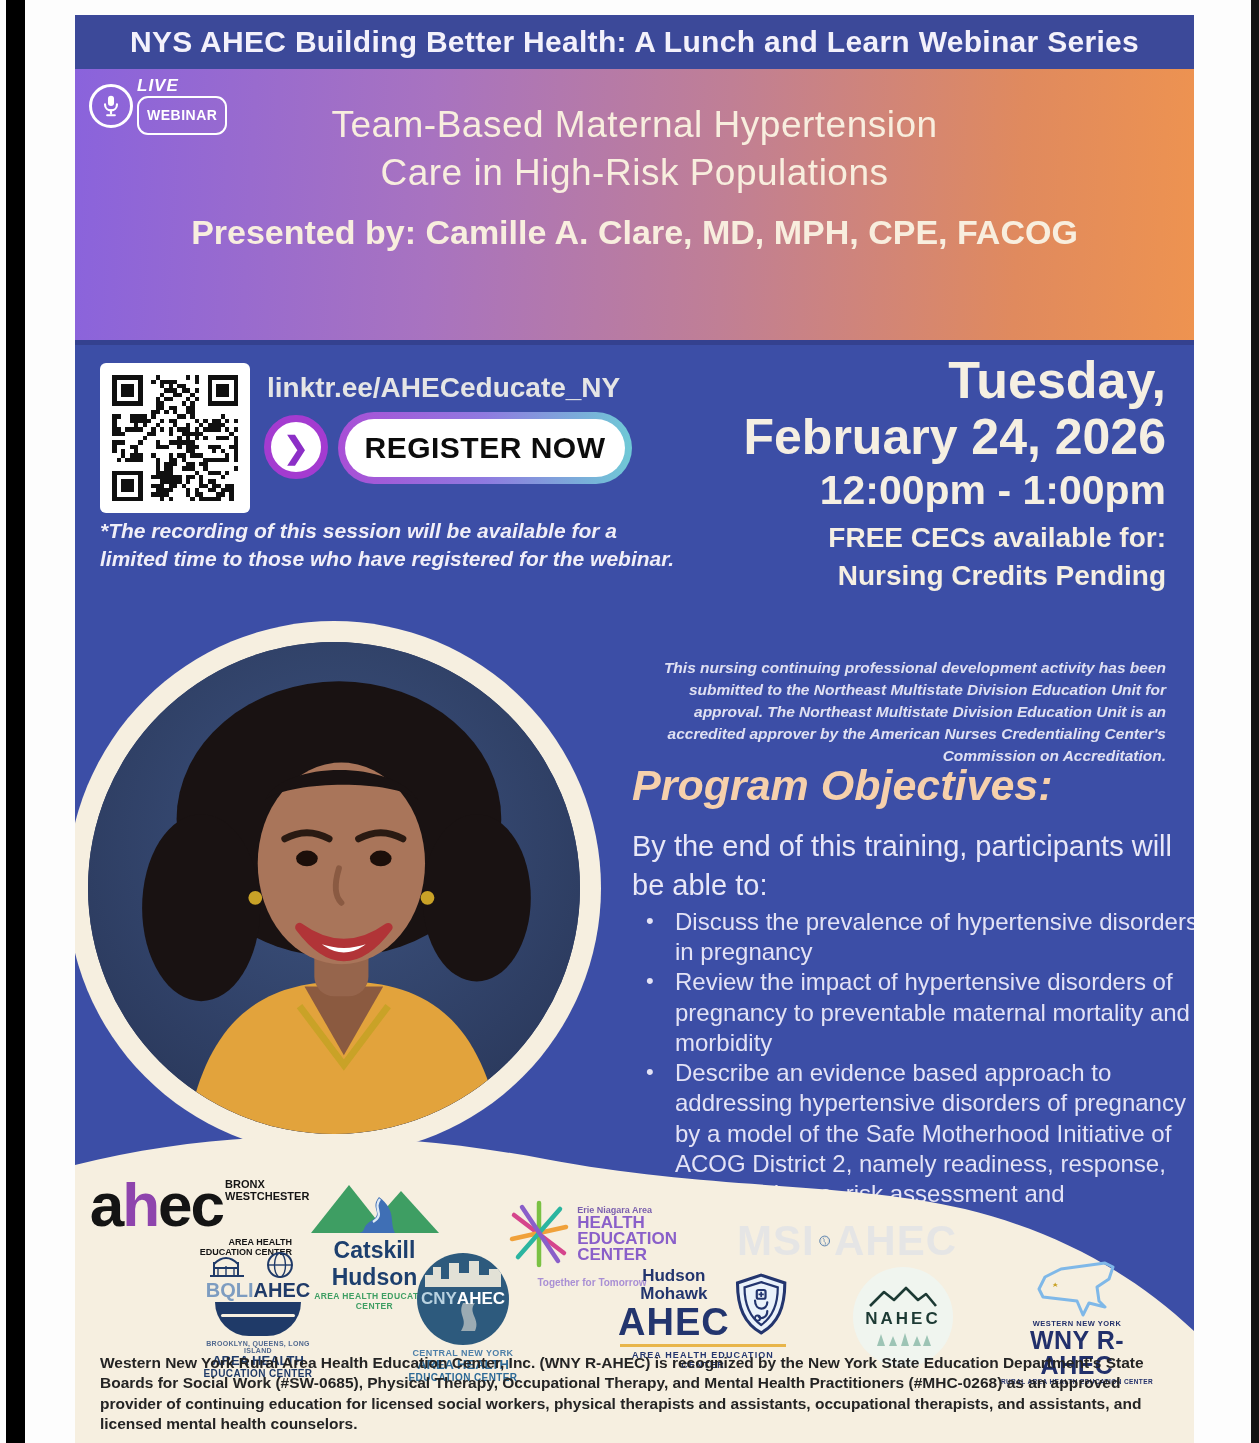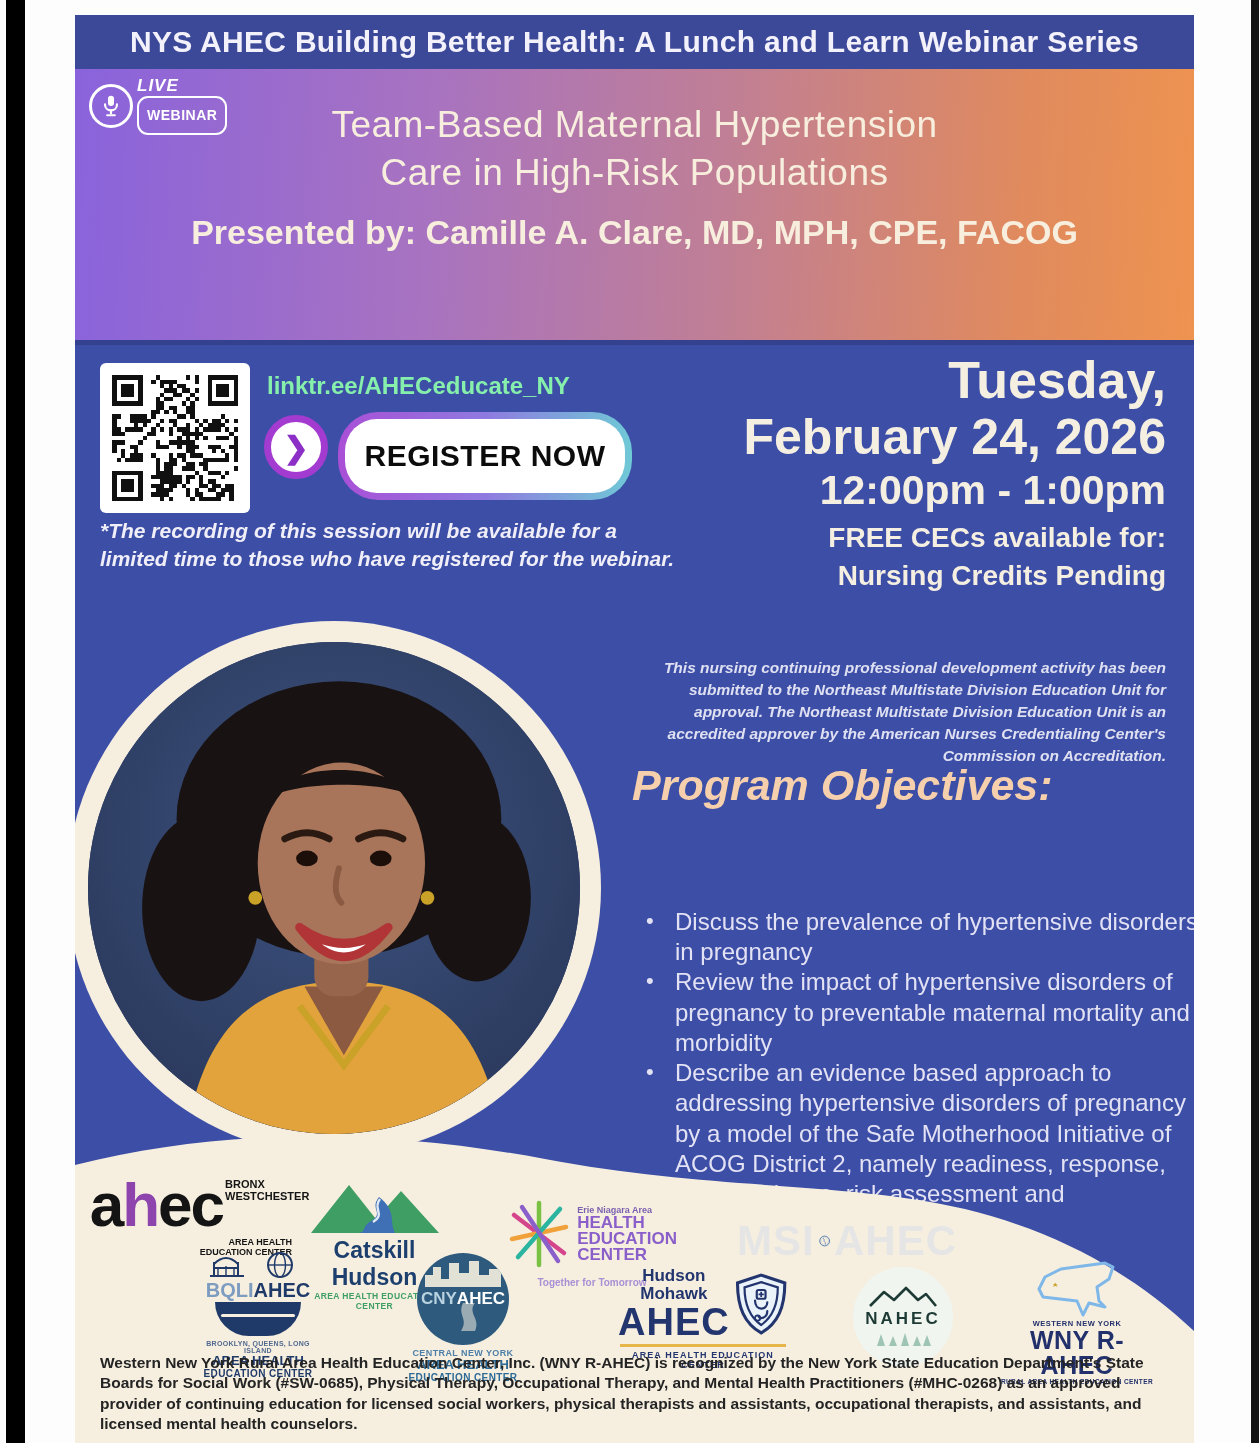--- a/index.html
+++ b/index.html
@@ -31,25 +31,25 @@
   .hero-title { padding-top:32px; font-size:37px; font-weight:400; line-height:1.3; letter-spacing:.5px; }
   .hero-presenter { margin-top:16px; font-size:34px; font-weight:700; }
   .hero-presenter-title { margin-top:4px; font-size:29px; font-weight:700; }
 
   
   .body-blue { position:relative; height:1098px; background:#3c4ea6; }
 
   .qr-box { position:absolute; left:25px; top:18px; width:150px; height:150px; background:#fff;
     border-radius:6px; padding:10px; }
   .qr-box svg { width:100%; height:100%; }
-  .link-text { position:absolute; left:192px; top:27px; color:#86efac; font-size:24px; font-weight:700; }
+  .link-text { position:absolute; left:192px; top:27px; color:#e5e5e5; font-size:28px; font-weight:700; }
   .arrow-circle { position:absolute; left:189px; top:70px; width:64px; height:64px; border-radius:50%;
     background:#fff; border:7px solid #a43bd0; display:flex; align-items:center; justify-content:center;
     color:#8c2fc7; font-size:30px; font-weight:800; }
-  .register-pill { position:absolute; left:263px; top:67px; width:294px; height:88px; border-radius:40px;
+  .register-pill { position:absolute; left:263px; top:67px; width:294px; height:72px; border-radius:40px;
     background:linear-gradient(90deg,#a94fd6,#8f7ae0,#6fc9d6); padding:7px; }
   .register-pill-inner { width:100%; height:100%; border-radius:32px; background:#fff;
     display:flex; align-items:center; justify-content:center; color:#0c0c0c;
     font-size:30px; font-weight:800; letter-spacing:.5px; }
   .recording-note { position:absolute; left:25px; top:172px; width:575px; color:#f0eef8;
     font-size:21px; font-weight:700; font-style:italic; line-height:1.35; }
 
   .event-block { position:absolute; right:28px; top:6px; width:600px; text-align:right; color:#f5efe2; }
   .event-day { font-size:52px; font-weight:800; line-height:1.12; }
   .event-date { font-size:50px; font-weight:800; line-height:1.12; }
@@ -492,20 +492,21 @@
         <div class="event-day">Tuesday,</div>
         <div class="event-date">February 24, 2026</div>
         <div class="event-time">12:00pm - 1:00pm</div>
         <div class="event-cec">FREE CECs available for:</div>
         <div class="event-cec3">Nursing Credits Pending</div>
       </div>
 
       <p class="nursing-note">This nursing continuing professional development activity has been submitted to the Northeast Multistate Division Education Unit for approval. The Northeast Multistate Division Education Unit is an accredited approver by the American Nurses Credentialing Center's Commission on Accreditation.</p>
 
       <h2 class="objectives-heading">Program Objectives:</h2>
+      <p class="objectives-intro">By the end of this training, participants will be able to:</p>
       <ul class="objectives-list">
         <li>Discuss the prevalence of hypertensive disorders in pregnancy</li>
         <li>Review the impact of hypertensive disorders of pregnancy to preventable maternal mortality and morbidity</li>
         <li>Describe an evidence based approach to addressing hypertensive disorders of pregnancy by a model of the Safe Motherhood Initiative of ACOG District 2, namely readiness, response, respectful care, risk assessment and reporting/systems learning</li>
       </ul>
 
       <div class="portrait-blob">
         <div class="portrait-circle">
           <svg viewBox="0 0 100 100">
             <defs>

